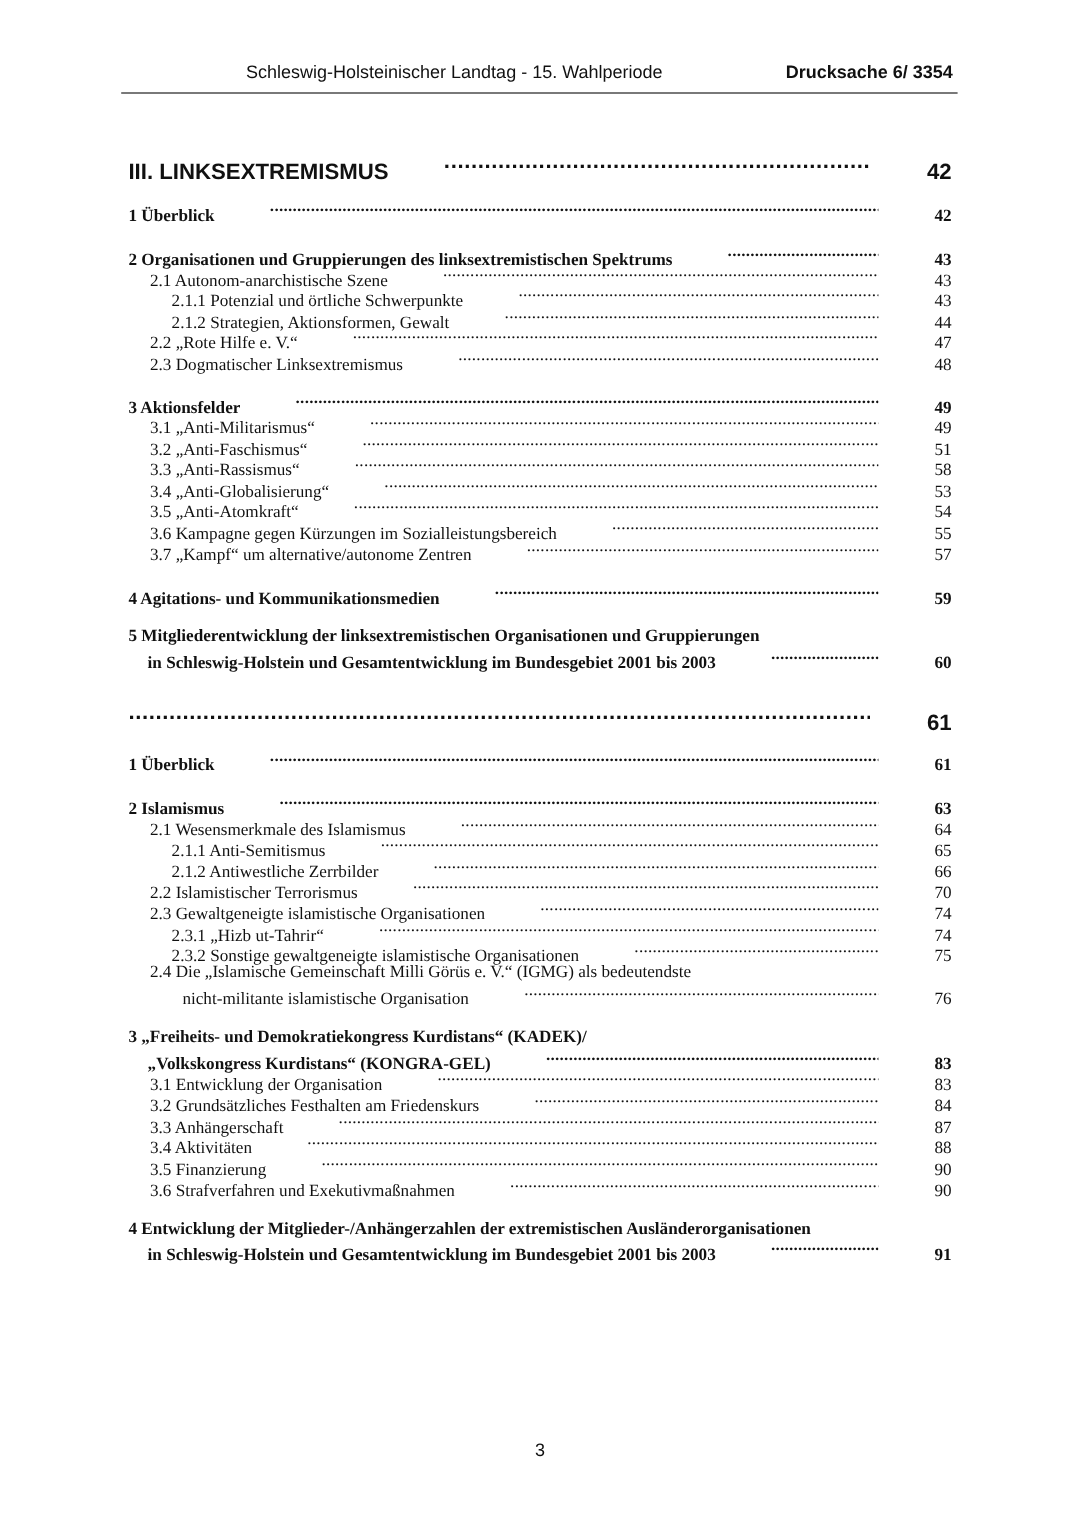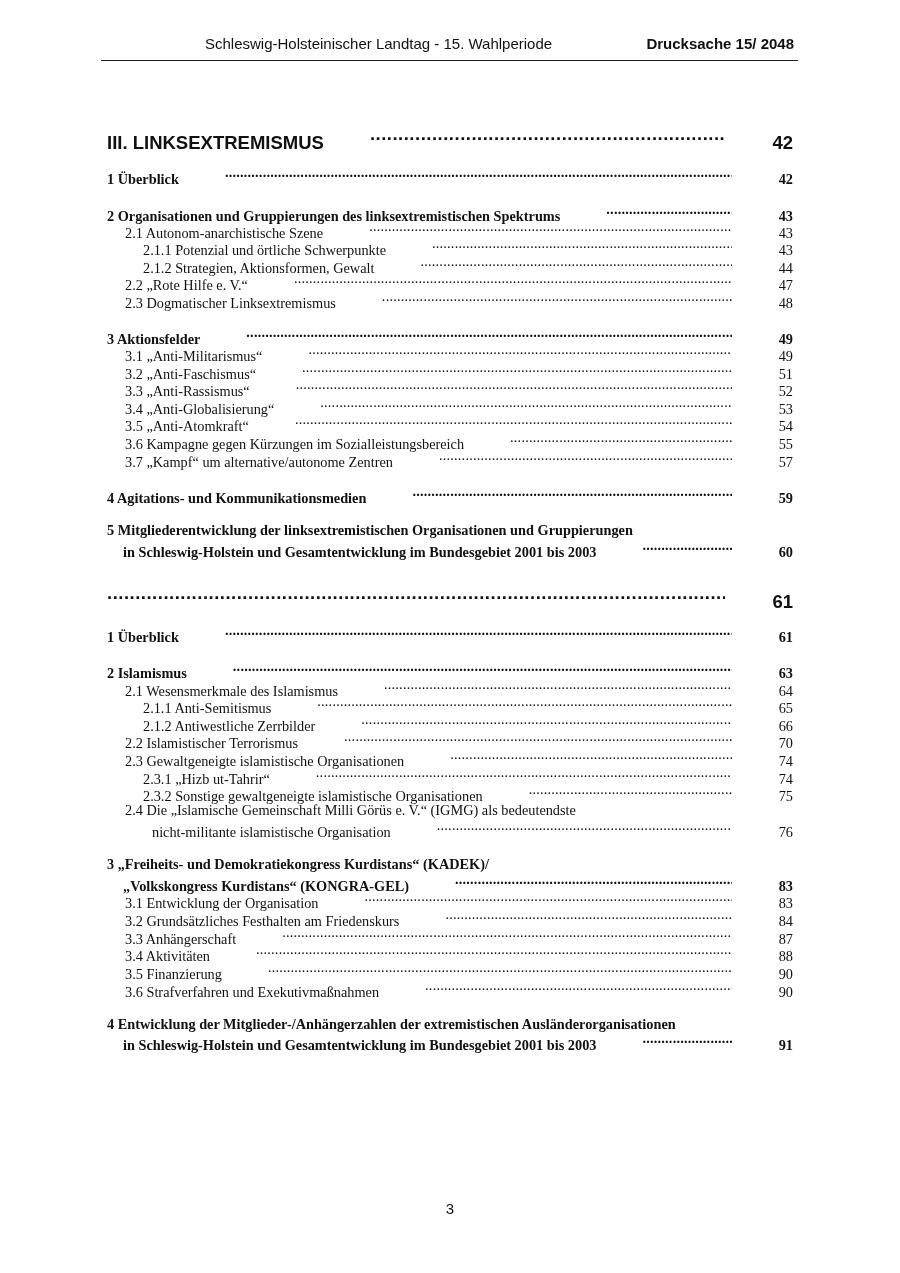--- a/index.html
+++ b/index.html
@@ -1,18 +1,18 @@
 <!DOCTYPE html>
 <html><head>
 <meta charset="utf-8">
 <style>
   html, body { margin: 0; padding: 0; background: #ffffff; }
   body { width: 900px; height: 1273px; position: relative; color: #111; overflow: hidden; }
   .header {
-    position: absolute; left: 101px; top: 35px; width: 697px; height: 25px;
+    position: absolute; left: 101px; top: 52px; width: 697px; height: 25px;
     border-bottom: 1.5px solid #222;
     font-family: "Liberation Sans", sans-serif; font-size: 15px;
   }
   .header .title { position: absolute; left: 104px; top: 0; }
   .header .ds { position: absolute; right: 4px; top: 0; font-weight: bold; }
 
   .toc { position: absolute; left: 107px; top: 0; width: 686px; }
   .row {
     position: absolute; left: 0; width: 686px;
     display: flex; align-items: baseline;
@@ -42,21 +42,21 @@
   .footer {
     position: absolute; top: 1200px; left: 0; width: 900px; text-align: center;
     font-family: "Liberation Sans", sans-serif; font-size: 15px;
   }
 </style>
 </head>
 <body>
 
 <div class="header">
   <span class="title">Schleswig-Holsteinischer Landtag - 15. Wahlperiode</span>
-  <span class="ds">Drucksache 15/ 2048</span>
+  <span class="ds">Drucksache 6/ 3354</span>
 </div>
 
 <div class="toc">
 
   <div class="row part lvl1" style="top:127px">
     <span class="label">III.  LINKSEXTREMISMUS</span>
       <span class="dots"></span>
       <span class="page">42</span>
   </div>
 
@@ -108,21 +108,21 @@
       <span class="page">49</span>
   </div>
   <div class="row lvl2" style="top:362px">
     <span class="label">3.2  „Anti-Faschismus“ </span>
       <span class="dots"></span>
       <span class="page">51</span>
   </div>
   <div class="row lvl2" style="top:379px">
     <span class="label">3.3  „Anti-Rassismus“</span>
       <span class="dots"></span>
-      <span class="page">52</span>
+      <span class="page">58</span>
   </div>
   <div class="row lvl2" style="top:397px">
     <span class="label">3.4  „Anti-Globalisierung“ </span>
       <span class="dots"></span>
       <span class="page">53</span>
   </div>
   <div class="row lvl2" style="top:414px">
     <span class="label">3.5  „Anti-Atomkraft“ </span>
       <span class="dots"></span>
       <span class="page">54</span>

